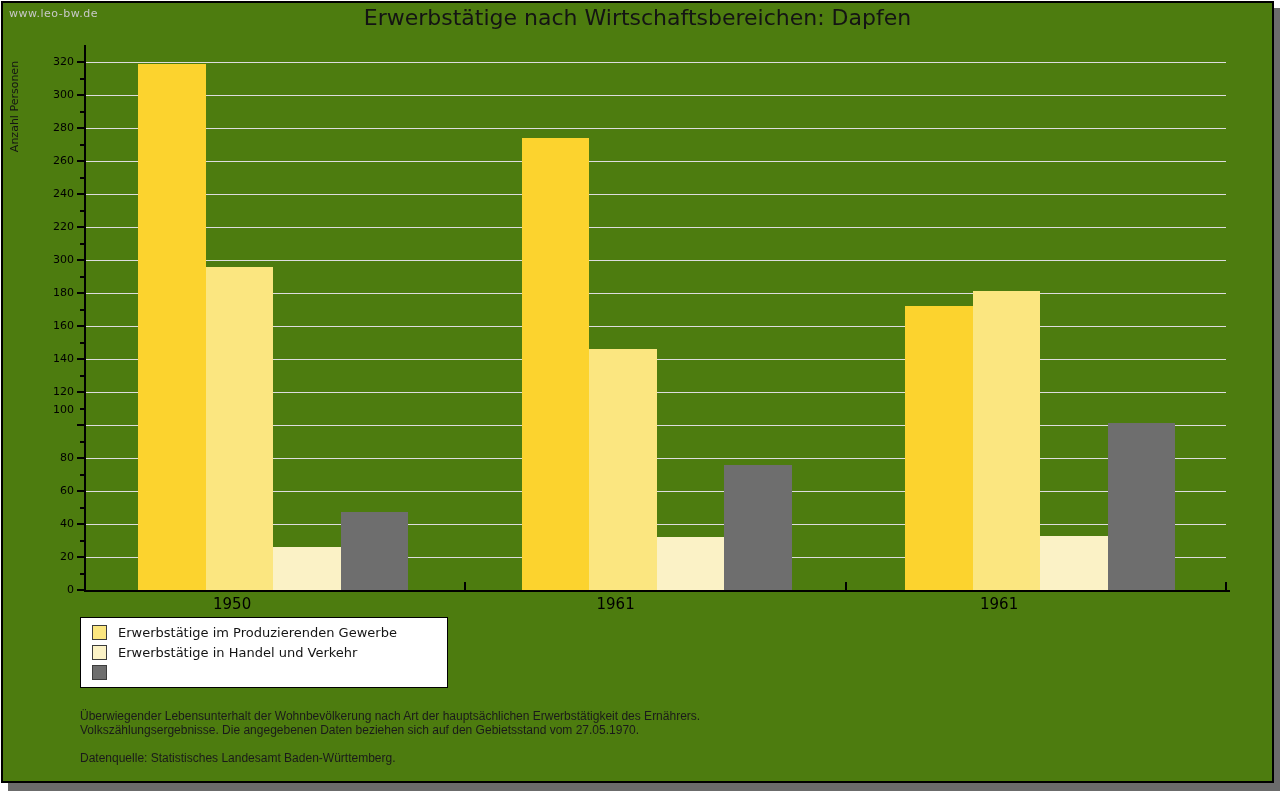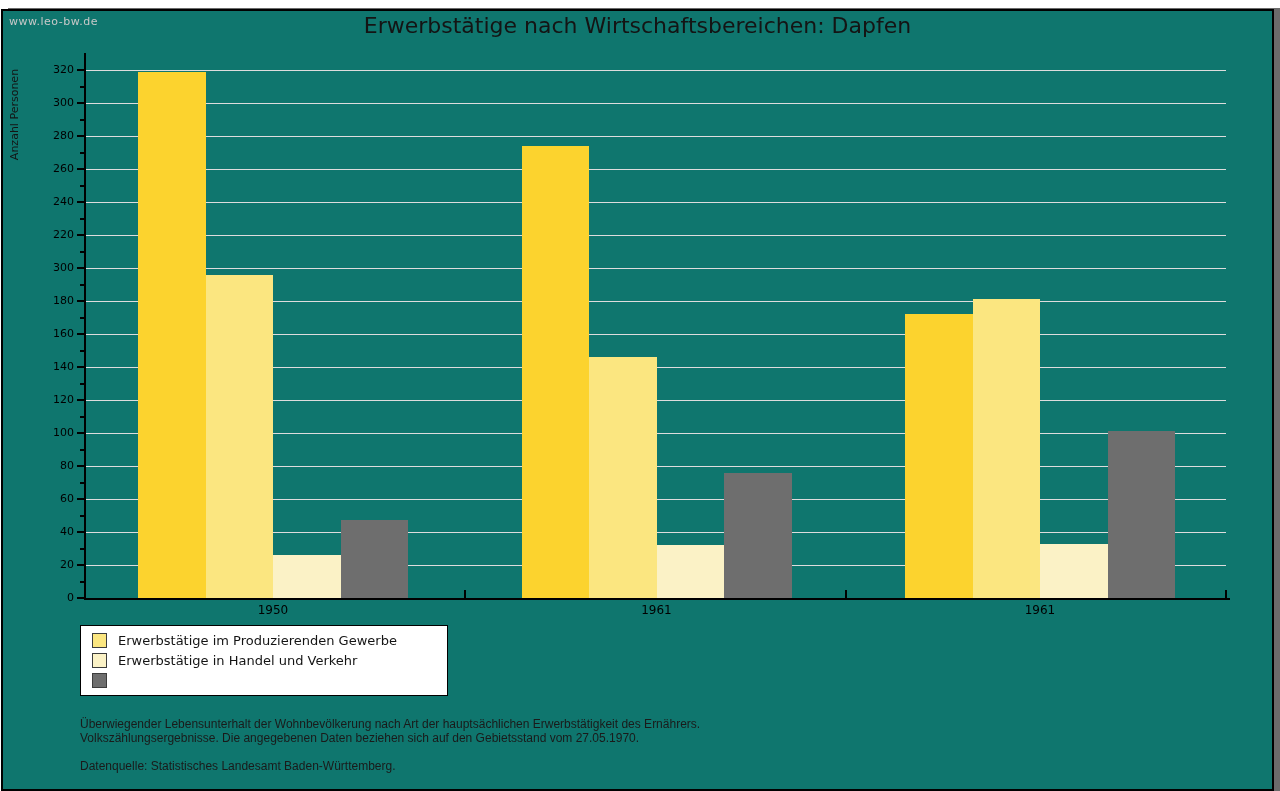--- a/index.html
+++ b/index.html
@@ -8,21 +8,21 @@
     background:#ffffff;
     font-family:"DejaVu Sans", sans-serif;
     overflow:hidden;
   }
   .shadow {
     position:absolute; left:8px; top:8px; width:1272px; height:783px;
     background:#6b6b6b;
   }
   .page {
     position:absolute; left:1px; top:1px; width:1269px; height:778px;
-    background:#0f766e; border:2px solid #000000;margin-top:8px;
+    background:#4d7c0f; border:2px solid #000000;
   }
   .watermark {
     position:absolute; left:6px; top:4px;
     font-size:11px; color:#c9c9c9; letter-spacing:0.5px;
   }
   .chart-title {
     position:absolute; left:0; top:2px; width:100%;
     text-align:center; font-size:22px; color:#141414;
   }
   .ylabel {
@@ -33,22 +33,22 @@
   .plot { position:absolute; left:0; top:0; width:100%; height:100%; }
   .gridline { position:absolute; height:1px; background:#dddddd; }
   .axis { position:absolute; background:#000000; }
   .ytick { position:absolute; background:#000000; height:2px; }
   .xtick { position:absolute; background:#000000; width:2px; }
   .yticklabel {
     position:absolute; width:32px; text-align:right;
     font-size:11px; color:#000000;
   }
   .xticklabel {
-    position:absolute; width:120px; text-align:center;
-    font-size:12px; color:#000000;
+    position:absolute; width:120px; 
+    font-size:15px; color:#000000;
   }
   .bar { position:absolute; }
   .legend {
     position:absolute; left:77px; top:614px; width:366px;
     border:1px solid #000000; background:#ffffff;
     padding:4px 0 5px 0;
   }
   .legend-row {
     display:flex; align-items:center; height:20px; padding-left:11px;
   }
@@ -94,21 +94,21 @@
       <div class="gridline" style="left: 82px; top: 488px; width: 1141px;"></div>
       <div class="ytick" style="left: 74px; top: 487px; width: 7px;"></div>
       <div class="yticklabel" style="left: 39px; top: 481px;">60</div>
       <div class="ytick" style="left: 77px; top: 470.5px; width: 4px;"></div>
       <div class="gridline" style="left: 82px; top: 455px; width: 1141px;"></div>
       <div class="ytick" style="left: 74px; top: 454px; width: 7px;"></div>
       <div class="yticklabel" style="left: 39px; top: 448px;">80</div>
       <div class="ytick" style="left: 77px; top: 437.5px; width: 4px;"></div>
       <div class="gridline" style="left: 82px; top: 422px; width: 1141px;"></div>
       <div class="ytick" style="left: 74px; top: 421px; width: 7px;"></div>
-      <div class="yticklabel" style="left: 39px; top: 415px;">100</div>
+      <div class="yticklabel" style="left: 39px; top: 400px;">100</div>
       <div class="ytick" style="left: 77px; top: 404.5px; width: 4px;"></div>
       <div class="gridline" style="left: 82px; top: 389px; width: 1141px;"></div>
       <div class="ytick" style="left: 74px; top: 388px; width: 7px;"></div>
       <div class="yticklabel" style="left: 39px; top: 382px;">120</div>
       <div class="ytick" style="left: 77px; top: 371.5px; width: 4px;"></div>
       <div class="gridline" style="left: 82px; top: 356px; width: 1141px;"></div>
       <div class="ytick" style="left: 74px; top: 355px; width: 7px;"></div>
       <div class="yticklabel" style="left: 39px; top: 349px;">140</div>
       <div class="ytick" style="left: 77px; top: 338.5px; width: 4px;"></div>
       <div class="gridline" style="left: 82px; top: 323px; width: 1141px;"></div>

